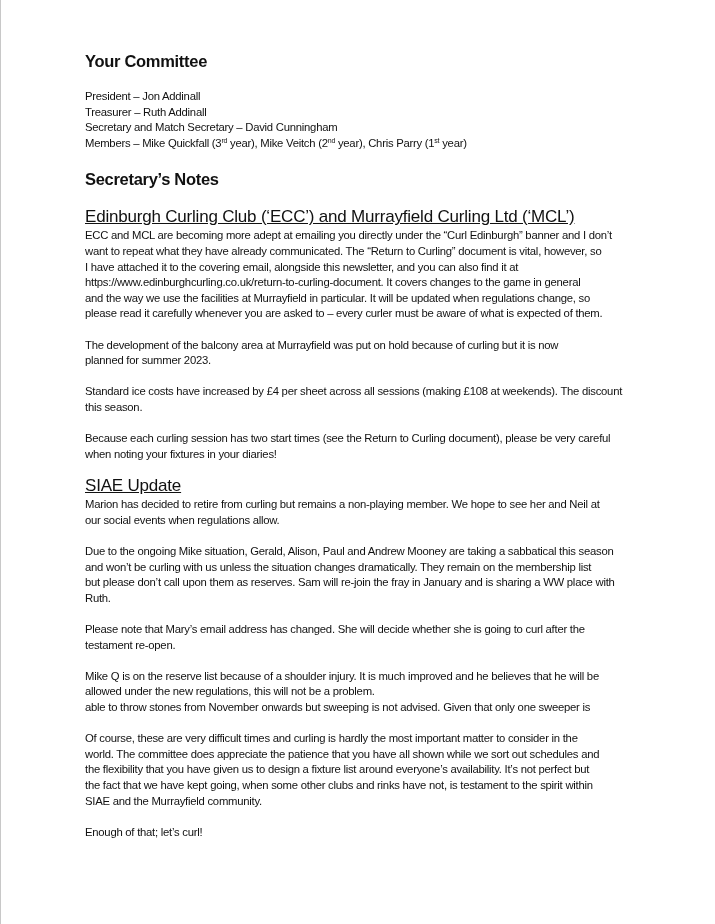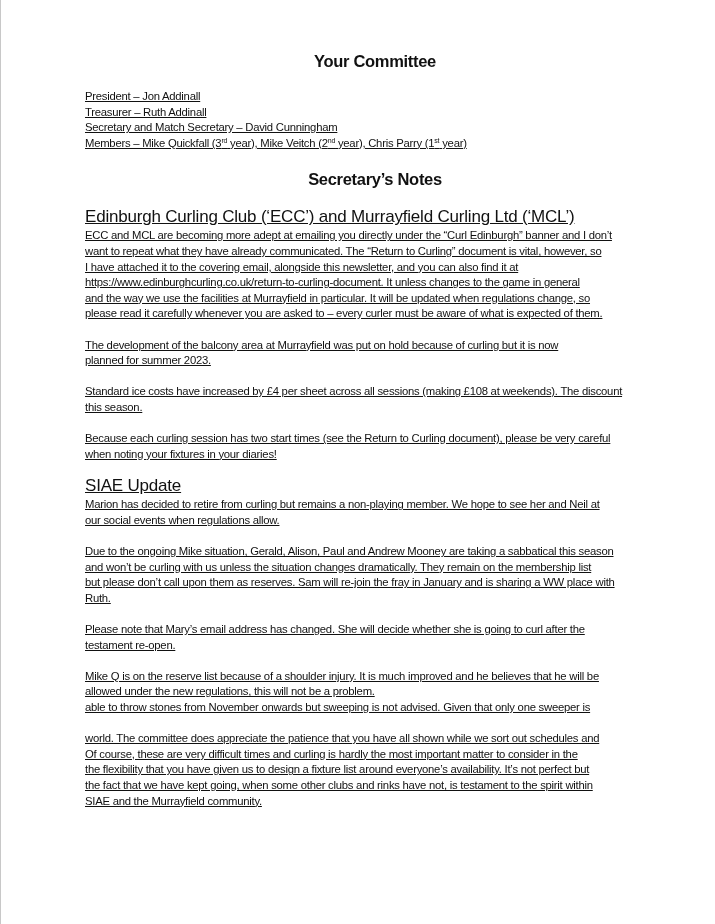--- a/index.html
+++ b/index.html
@@ -8,28 +8,27 @@
     position: absolute; left: 0; top: 0; width: 715px; height: 924px;
     background: #ffffff; border-left: 1px solid #c8c8c8; box-sizing: border-box;
   }
   .content {
     position: absolute; left: 84px; top: 50px; width: 580px;
     font-family: "Liberation Sans", sans-serif; color: #111111;
   }
   .h-bold {
     font-weight: bold; font-size: 16.5px; line-height: 22px; margin: 0;
     letter-spacing: -0.3px;
-    text-align: center;
   }
   .h-under {
     font-size: 17px; line-height: 22px; text-decoration: underline;
     margin: 0; letter-spacing: -0.2px; font-weight: normal;
   }
   p {
-    margin: 0; font-size: 11.3px; line-height: 15.6px; letter-spacing: -0.25px; text-decoration: underline;
+    margin: 0; font-size: 11.3px; line-height: 15.6px; letter-spacing: -0.25px;
   }
   .gap { height: 15.6px; }
   sup { font-size: 7px; line-height: 0; vertical-align: 4px; }
 </style>
 </head>
 <body>
 
 <div class="page">
   <div class="content">
 
@@ -42,21 +41,21 @@
 
     <div style="height:17px"></div>
     <h2 class="h-bold">Secretary’s Notes</h2>
     <div style="height:16px"></div>
 
     <h3 class="h-under">Edinburgh Curling Club (‘ECC’) and Murrayfield Curling Ltd (‘MCL’)</h3>
     <div>
       <p>ECC and MCL are becoming more adept at emailing you directly under the “Curl Edinburgh” banner and I don’t</p>
       <p>want to repeat what they have already communicated.  The “Return to Curling” document is vital, however, so</p>
       <p>I have attached it to the covering email, alongside this newsletter, and you can also find it at</p>
-      <p>https://www.edinburghcurling.co.uk/return-to-curling-document.  It unless changes to the game in general</p>
+      <p>https://www.edinburghcurling.co.uk/return-to-curling-document.  It covers changes to the game in general</p>
       <p>and the way we use the facilities at Murrayfield in particular.  It will be updated when regulations change, so</p>
       <p>please read it carefully whenever you are asked to – every curler must be aware of what is expected of them.</p>
     </div>
     <div class="gap"></div>
     <div>
       <p>The development of the balcony area at Murrayfield was put on hold because of curling but it is now</p>
       <p>planned for summer 2023.</p>
     </div>
     <div class="gap"></div>
     <div>
@@ -88,22 +87,25 @@
       <p>testament re-open.</p>
     </div>
     <div class="gap"></div>
     <div>
       <p>Mike Q is on the reserve list because of a shoulder injury.  It is much improved and he believes that he will be</p>
       <p>allowed under the new regulations, this will not be a problem.</p>
       <p>able to throw stones from November onwards but sweeping is not advised.  Given that only one sweeper is</p>
     </div>
     <div class="gap"></div>
     <div>
+      <p>Of course, these are very difficult times and curling is hardly the most important matter to consider in the</p>
       <p>world.  The committee does appreciate the patience that you have all shown while we sort out schedules and</p>
-      <p>Of course, these are very difficult times and curling is hardly the most important matter to consider in the</p>
       <p>the flexibility that you have given us to design a fixture list around everyone’s availability.  It’s not perfect but</p>
       <p>the fact that we have kept going, when some other clubs and rinks have not, is testament to the spirit within</p>
       <p>SIAE and the Murrayfield community.</p>
     </div>
     <div class="gap"></div>
+    <div>
+      <p>Enough of that; let’s curl!</p>
+    </div>
 
   </div>
 </div>
 
 </body></html>

